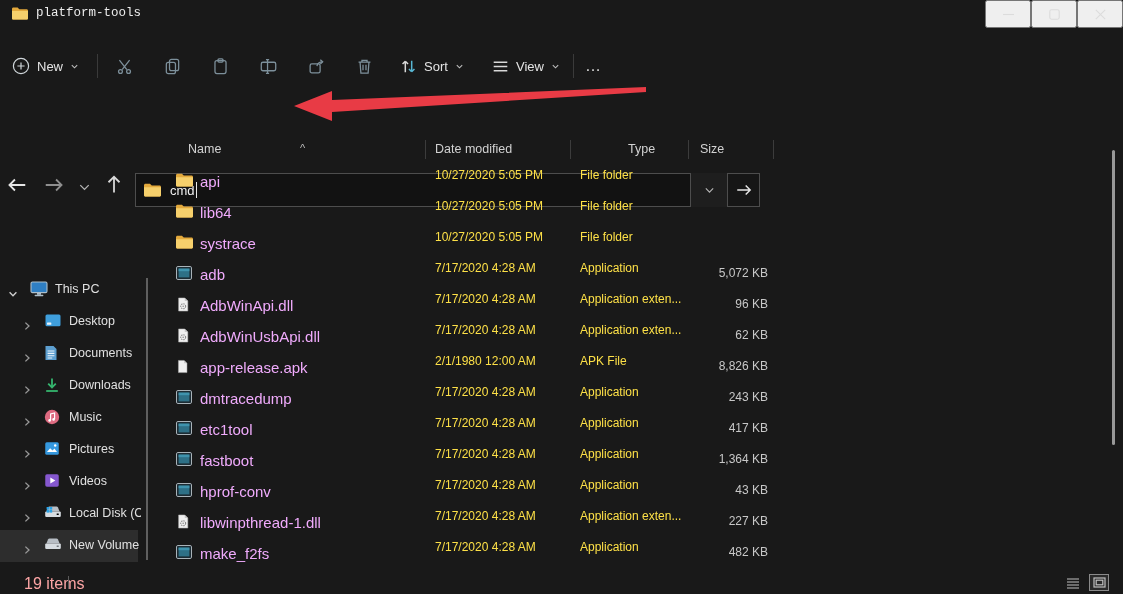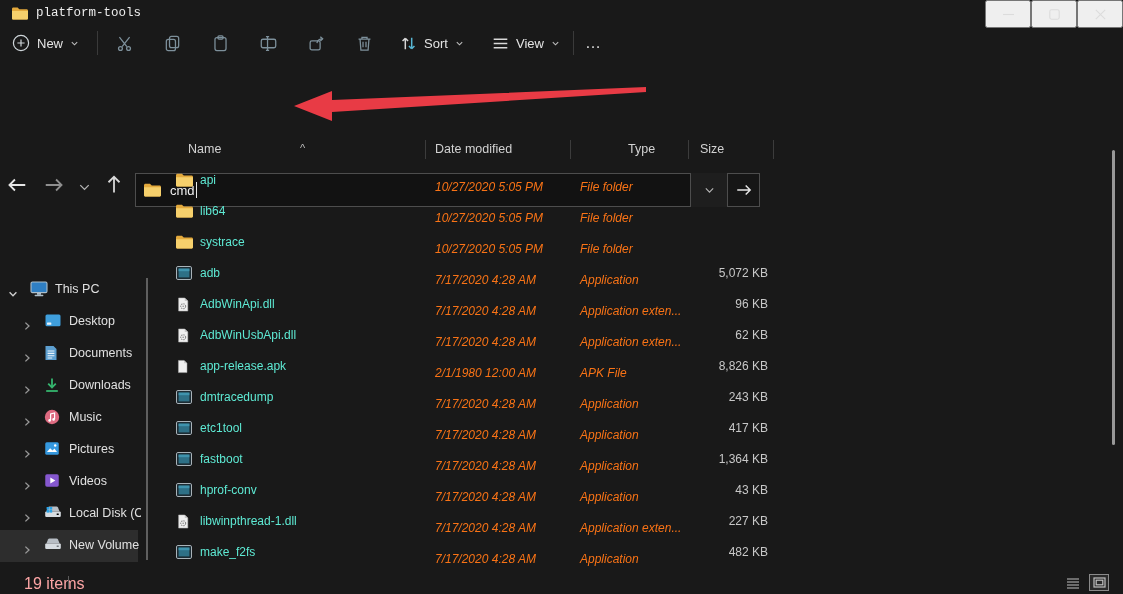--- a/index.html
+++ b/index.html
@@ -9,21 +9,21 @@
     font-family:"Liberation Sans", sans-serif; color:#e6e6e6; overflow:hidden;
   }
   
   .titlebar { position:absolute; top:0; left:0; width:100%; height:28px; }
   .titlebar .appicon { position:absolute; left:12px; top:7px; width:16px; height:13px; }
   .titlebar .title { position:absolute; left:36px; top:6px; font-size:12.5px; color:#ececec;font-family:Liberation Mono, monospace; }
   .wc { position:absolute; top:0; width:46px; height:28px; display:flex; align-items:center; justify-content:center; }
   .wc svg { display:block; }
   .wc-min { right:92px; } .wc-max { right:46px; } .wc-close { right:0; }
   
-  .commandbar { position:absolute; top:16px; left:0; width:100%; height:54px; }
+  .commandbar { position:absolute; top:39px; left:0; width:100%; height:54px; }
   .cbtn { position:absolute; top:7px; height:40px; display:flex; align-items:center; gap:7px;
           background:transparent; border:none; color:#e4e4e4; font-size:13px; font-family:inherit; cursor:default; }
   .icon-btn { width:40px; justify-content:center; }
   .vdiv { position:absolute; top:15px; width:1px; height:24px; background:#3a3a3a; }
   .chev { width:9px; height:9px; }
   .more-dots { font-size:16px; letter-spacing:1px; color:#dedede; }
   
   .navbar { position:absolute; top:82px; left:0; width:100%; height:53px; }
   .navbtn { position:absolute; top:92px; background:transparent; border:none; cursor:default; }
   .addr {
@@ -60,22 +60,22 @@
   
   .cols { position:absolute; left:160px; top:2px; width:955px; height:26px; font-size:12.5px; color:#d2d2d2; }
   .cols .h { position:absolute; top:5px; }
   .h-name { left:28px; } .h-sort { left:140px; top:-7px; font-size:11px; color:#bdbdbd; }
   .h-date { left:275px; } .h-type { left:420px;margin-left:48px; } .h-size { left:540px; }
   .cols .cdiv { position:absolute; top:3px; width:1px; height:19px; background:#3c3c3c; }
   
   #file-rows { position:absolute; left:160px; top:31px; width:955px; }
   .frow { position:relative; height:31px; }
   .frow .ficon { position:absolute; left:16px; top:7px; width:17px; height:16px; }
-  .frow .fname { position:absolute; left:40px; top:7px; font-size:12px; color:#5eead4; }
-  .frow .fdate, .frow .ftype { position:absolute; top:14px; font-size:12px; color:#f97316;font-style:italic; }
+  .frow .fname { position:absolute; left:40px; top:7px; font-size:15px; color:#f0abfc; }
+  .frow .fdate, .frow .ftype { position:absolute; top:2px; font-size:12px; color:#fde047; }
   .frow .fdate { left:275px; } .frow .ftype { left:420px; }
   .frow .fsize { position:absolute; left:480px; top:7px; width:128px; font-size:12px; color:#c8c8c8; text-align:right; }
   .main-scroll { position:absolute; left:1112px; top:15px; width:3px; height:295px; background:#989898; border-radius:2px; }
   
   .statusbar { position:absolute; top:570px; left:0; width:100%; height:24px; }
   .sb-count { position:absolute; left:24px; top:5px; font-size:16px; color:#fca5a5; }
   .sb-div { position:absolute; left:68px; top:6px; width:1px; height:13px; background:#5a5a5a; }
   .sb-view { position:absolute; top:4px; width:20px; height:17px; display:flex; align-items:center; justify-content:center; background:transparent; border:none; }
   .sb-view.active { border:1px solid #8a8a8a; background:#2a2a2a; }
   .sb-list { right:40px; } .sb-thumb { right:14px; }

